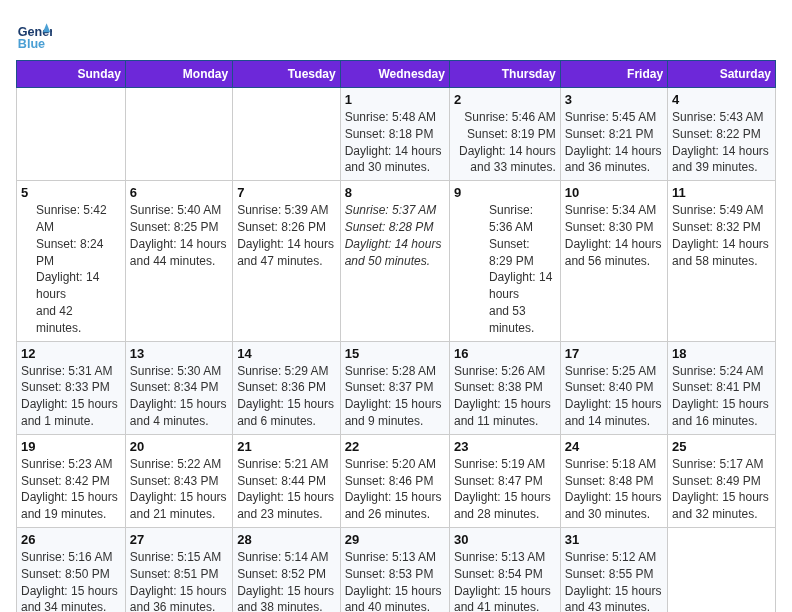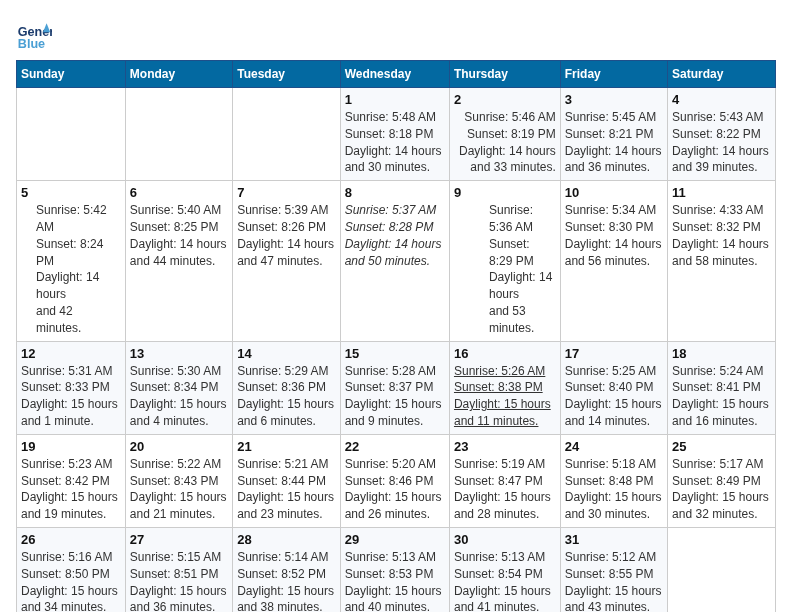--- a/index.html
+++ b/index.html
@@ -46,24 +46,24 @@
       font-size: 14px;
       color: #333;
       font-weight: normal;
     }
     table {
       width: 100%;
       border-collapse: collapse;
       font-size: 11px;
     }
     thead tr th {
-      background-color: #0369a1;
+      background-color: #6d28d9;
       color: white;
       padding: 6px 4px;
-      text-align: left;
+      text-align: right;
       font-size: 12px;
       font-weight: bold;
       border: 1px solid #1e4f8a;
     }
     tbody tr td {
       border: 1px solid #ccc;
       vertical-align: top;
       padding: 4px;
       height: 80px;
       width: 113px;
@@ -197,21 +197,21 @@
         </td>
         <td>
           <span class="day-num">10</span>
           <div class="day-info" style="white-space: pre-line;">Sunrise: 5:34 AM
 Sunset: 8:30 PM
 Daylight: 14 hours
 and 56 minutes.</div>
         </td>
         <td>
           <span class="day-num">11</span>
-          <div class="day-info" style="white-space: pre-line;">Sunrise: 4:33 AM
+          <div class="day-info" style="white-space: pre-line;">Sunrise: 5:49 AM
 Sunset: 8:32 PM
 Daylight: 14 hours
 and 58 minutes.</div>
         </td>
       </tr>
       <tr>
         <td>
           <span class="day-num">12</span>
           <div class="day-info" style="white-space: pre-line;">Sunrise: 5:31 AM
 Sunset: 8:33 PM
@@ -234,21 +234,21 @@
         </td>
         <td>
           <span class="day-num">15</span>
           <div class="day-info" style="white-space: pre-line;">Sunrise: 5:28 AM
 Sunset: 8:37 PM
 Daylight: 15 hours
 and 9 minutes.</div>
         </td>
         <td>
           <span class="day-num">16</span>
-          <div class="day-info" style="white-space: pre-line; text-decoration: underline;">Sunrise: 5:26 AM
+          <div class="day-info" style="white-space: pre-line;">Sunrise: 5:26 AM
 Sunset: 8:38 PM
 Daylight: 15 hours
 and 11 minutes.</div>
         </td>
         <td>
           <span class="day-num">17</span>
           <div class="day-info" style="white-space: pre-line;">Sunrise: 5:25 AM
 Sunset: 8:40 PM
 Daylight: 15 hours
 and 14 minutes.</div>

